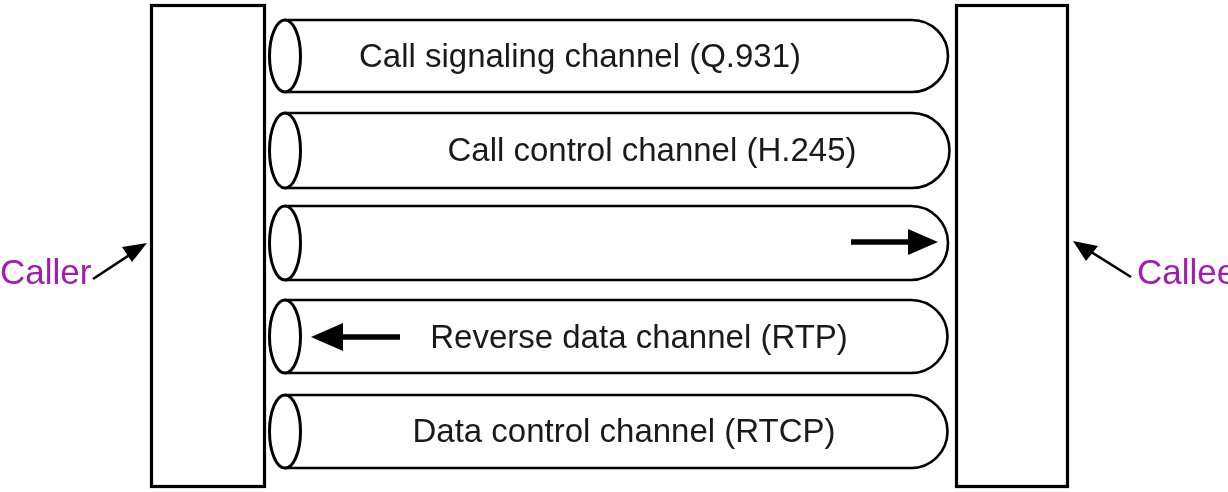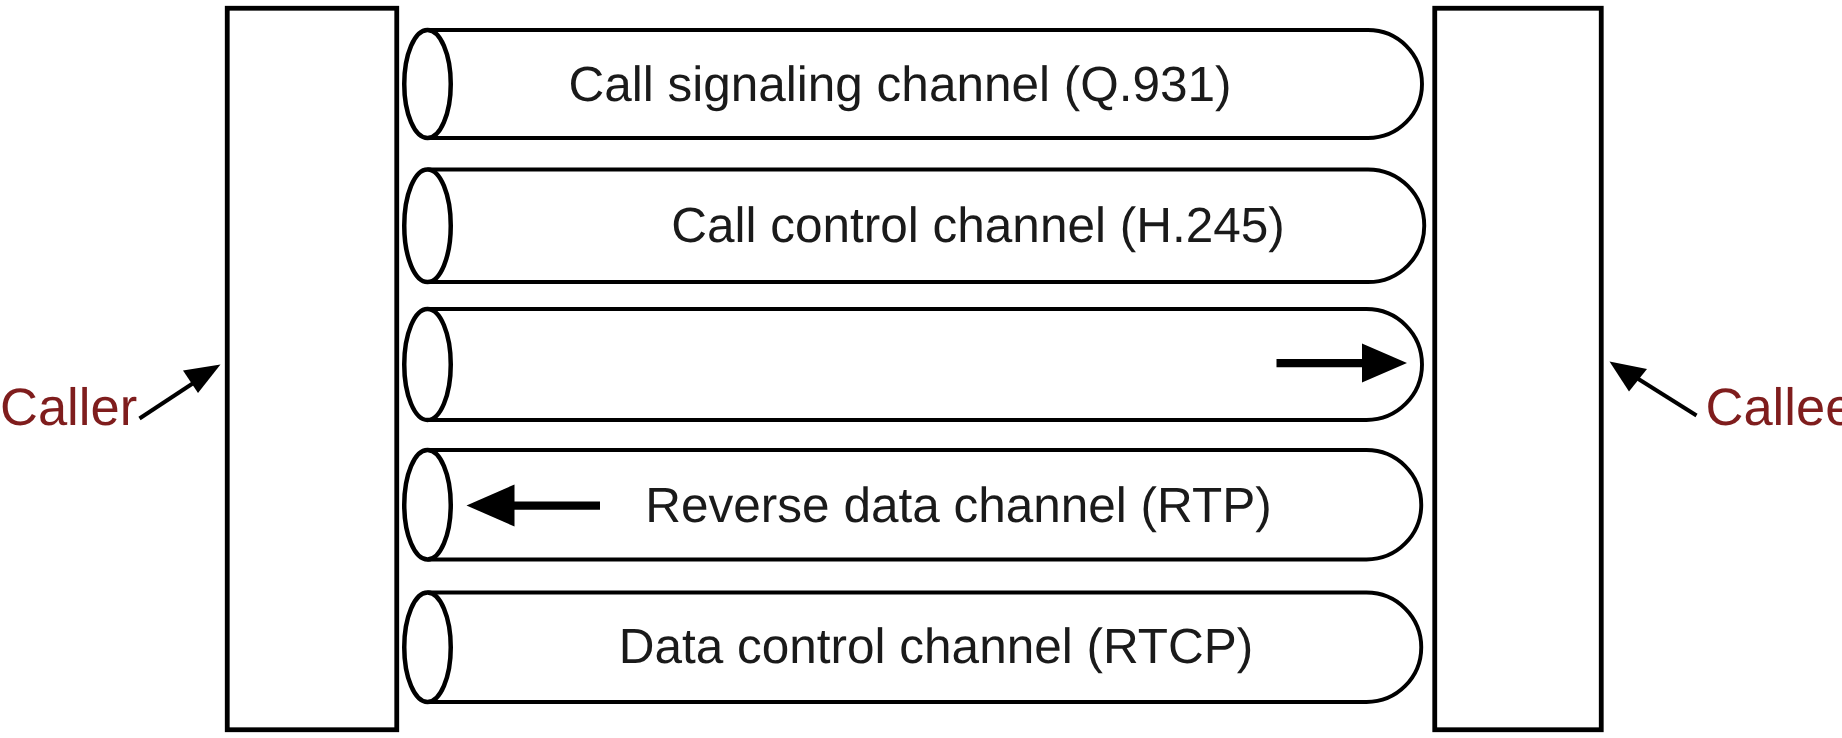--- a/index.html
+++ b/index.html
@@ -66,21 +66,21 @@
     color: #1a1a1a;
     white-space: nowrap;
     text-align: center;
     line-height: 1;
     letter-spacing: 0px;
   }
   .endpoint-label {
     position: absolute;
     font-family: "Liberation Sans", sans-serif;
     font-size: 35px;
-    color: #7f1d1d;
+    color: #a21caf;
     white-space: nowrap;
     line-height: 1;
   }
   #label-caller {
     left: 0px;
     top: 254px;
   }
   #label-callee {
     left: 1137px;
     top: 254px;
@@ -136,21 +136,21 @@
     </g>
 
     <g>
       <line class="pointer-line" x1="1131" y1="277" x2="1088" y2="250"></line>
       <polygon class="pointer-head" points="1072"></polygon>
       <polygon class="pointer-head" points="1073,241 1098,246 1086,261"></polygon>
     </g>
 
   </svg>
 
-  <div class="channel-label" style="left:308px; top:39px; width:584px;">Call signaling channel (Q.931)</div>
+  <div class="channel-label" style="left:288px; top:39px; width:584px;">Call signaling channel (Q.931)</div>
 
   <div class="channel-label" style="left:300px; top:133px; width:704px;">Call control channel (H.245)</div>
 
 
   <div class="channel-label" style="left:330px; top:320px; width:618px;">Reverse data channel (RTP)</div>
 
   <div class="channel-label" style="left:300px; top:414px; width:648px;">Data control channel (RTCP)</div>
 
   <div class="endpoint-label" id="label-caller">Caller</div>
 

